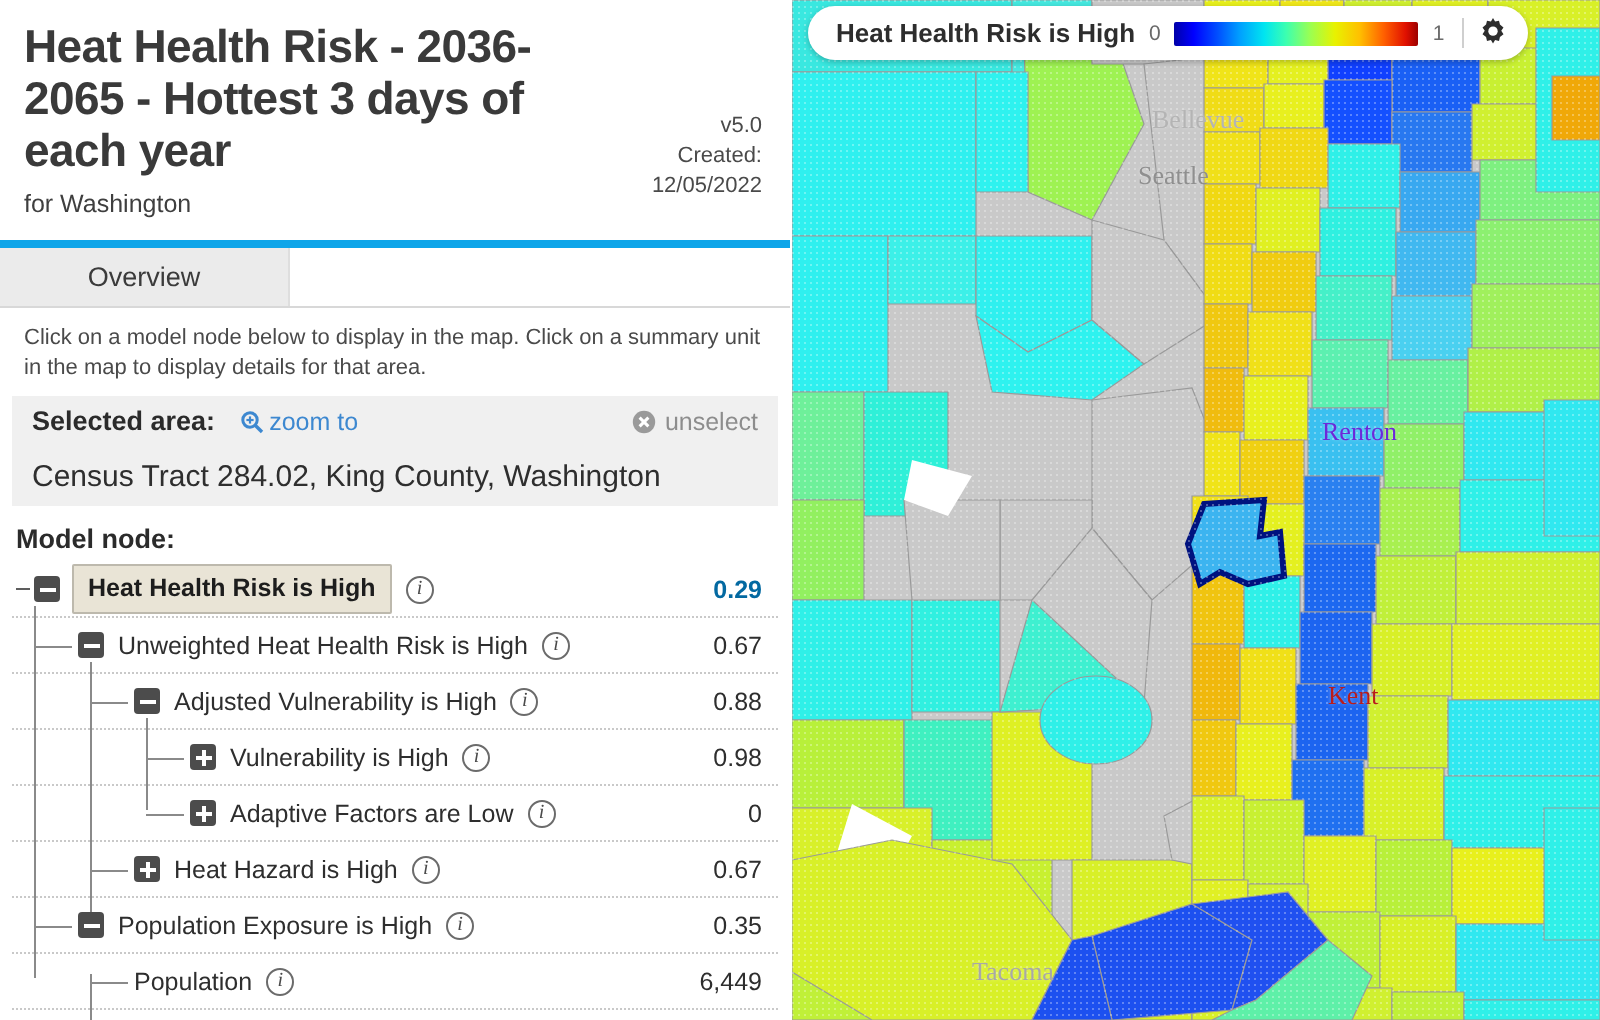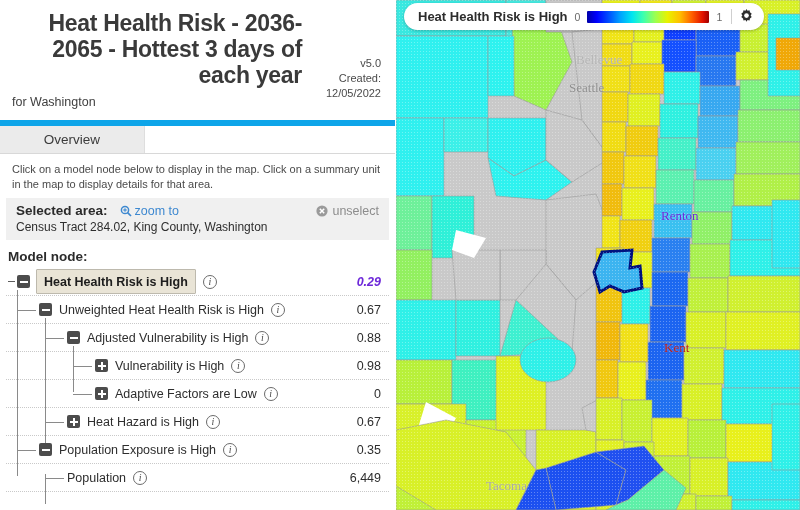--- a/index.html
+++ b/index.html
@@ -16,34 +16,34 @@
   #panel {
     position: absolute; left: 0; top: 0;
     width: 395px; height: 510px;
     background: #ffffff;
     overflow: hidden;
   }
   #header { padding: 10px 12px 4px 12px; position: relative; }
   #title {
     font-size: 23px; font-weight: bold; color: #3a3a3a;
     line-height: 1.14; letter-spacing: -0.3px;
-    width: 290px; margin: 0; text-align: right;
+    width: 290px; margin: 0;
   }
   #subtitle {
     font-size: 12.5px; color: #3f3f3f; margin-top: 6px;
   }
   #verblock {
     position: absolute; right: 14px; top: 56px;
     text-align: right; font-size: 11px; color: #4a4a4a; line-height: 1.35;
   }
 
   
   #tabs {
     display: flex; margin-top: 7px;
-    border-top: 6px solid #0ea5e9;
+    border-top: 4px solid #0ea5e9;
     height: 33px;
   }
   .tab {
     font-size: 13.5px; color: #333;
     display: flex; align-items: center; justify-content: center;
     cursor: pointer; border-right: 1px solid #dedede;
   }
   .tab.inactive { width: 145px; background: #ebebeb; color: #3b3b3b; }
   .tab.active { width: 250px; background: #ffffff; font-weight: bold; color: #1f1f1f; }
   #tabs-underline { height: 1px; background: #d8d8d8; }
@@ -53,21 +53,21 @@
     font-size: 11px; color: #4a4a4a;
     padding: 8px 12px 7px 12px; line-height: 1.35;
   }
 
   
   #sel-area { background: #f0f0f0; margin: 0 6px; padding: 5px 10px 6px 10px; }
   #sel-row1 { display: flex; align-items: center; text-align: center; }
   #sel-label { font-size: 13.5px; font-weight: bold; color: #2b2b2b; }
   #zoomto { display: flex; align-items: center; gap: 3px; margin-left: 12px; color: #3d88d0; font-size: 12.5px; cursor: pointer; }
   #unselect { margin-left: auto; display: flex; align-items: center; gap: 4px; color: #8d8d8d; font-size: 12.5px; cursor: pointer; }
-  #sel-name { font-size: 12px; color: #2e2e2e; margin-top: 2px; }
+  #sel-name { font-size: 15px; color: #2e2e2e; margin-top: 12px; }
 
   
   #modelnode-label {
     font-size: 13.5px; font-weight: bold; color: #2b2b2b;
     padding: 9px 0 4px 8px;
   }
 
   
   #tree { position: relative; margin: 0 6px; }
   .row {
@@ -77,21 +77,21 @@
   }
   .row:first-child { border-top: none; }
   .row .label-wrap { display: flex; align-items: center; flex: 1; min-width: 0; }
   .node-text { font-size: 12.5px; color: #2e2e2e; white-space: nowrap; }
   .row.root .node-text { font-weight: bold; color: #1d1d1d; }
   .root-box {
     background: #e9e4d6; border: 1px solid #bdb9ad;
     padding: 2px 7px 3px 7px; border-radius: 1px;
   }
   .val { font-size: 12.5px; color: #2e2e2e; text-align: right; width: 62px; padding-right: 8px; }
-  .row.root .val { font-weight: bold; color: #6d28d9; font-style: italic; }
+  .row.root .val { font-weight: bold; color: #0369a1; }
 
   
   .toggle {
     width: 13px; height: 13px; background: #4c4c4c;
     border-radius: 2px; position: relative; flex: none; cursor: pointer;
   }
   .toggle::before {
     content: ""; position: absolute; left: 2.5px; top: 5.5px;
     width: 8px; height: 2px; background: #fff;
   }

